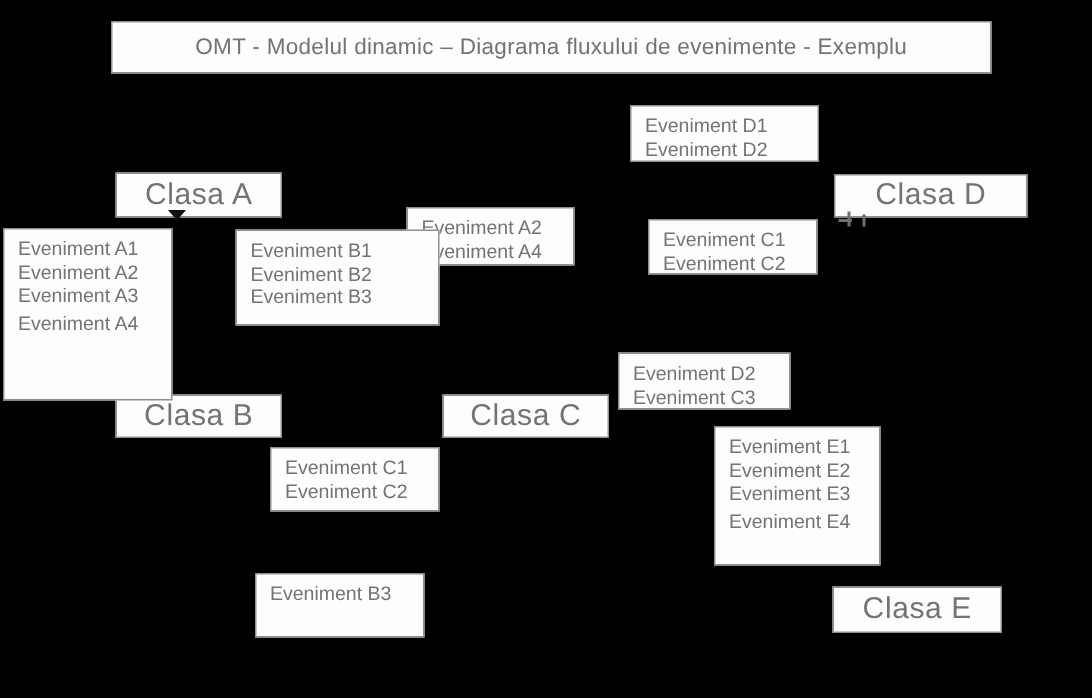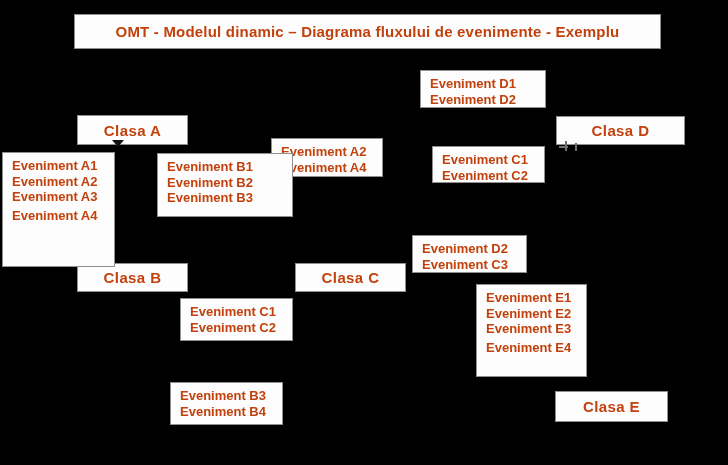--- a/index.html
+++ b/index.html
@@ -13,37 +13,37 @@
     height: 465px;
     background: #000000;
     overflow: hidden;
     font-family: "Liberation Sans", sans-serif;
   }
   .box {
     position: absolute;
     background: #fdfdfd;
     border: 1px solid #8f8f8f;
     box-sizing: border-box;
-    color: #c2410c;
-    font-weight: bold;
+    color: #737373;
+    font-weight: normal;
   }
   .title-box {
     left: 74px;
     top: 14px;
     width: 587px;
     height: 35px;
     font-size: 15px;
     letter-spacing: 0.2px;
     display: flex;
     align-items: center;
     justify-content: center;
     white-space: nowrap;
   }
   .class-box {
-    font-size: 15px;
+    font-size: 20px;
     letter-spacing: 0.4px;
     display: flex;
     align-items: center;
     justify-content: center;
     white-space: nowrap;
   }
   .event-box {
     font-size: 13px;
     line-height: 15.5px;
     padding: 5px 0 0 9px;
@@ -105,19 +105,18 @@
       <div class="line">Eveniment C2</div>
     </div>
     <div class="box event-box" style="left: 476px; top: 284px; width: 111px; height: 93px;">
       <div class="line">Eveniment E1</div>
       <div class="line">Eveniment E2</div>
       <div class="line">Eveniment E3</div>
       <div class="line">Eveniment E4</div>
     </div>
     <div class="box event-box" style="left: 170px; top: 382px; width: 113px; height: 43px;">
       <div class="line">Eveniment B3</div>
-      <div class="line">Eveniment B4</div>
     </div>
     <div class="artifact triangle-down" style="left: 112px; top: 140px; border-left: 6px solid transparent; border-right: 6px solid transparent; border-top: 7px solid rgb(17, 17, 17);"></div>
     <div class="artifact bar" style="left: 565px; top: 141px; width: 2px; height: 10px; background: rgb(111, 111, 111);"></div>
     <div class="artifact bar" style="left: 559px; top: 146px; width: 9px; height: 2px; background: rgb(111, 111, 111);"></div>
     <div class="artifact bar" style="left: 575px; top: 143px; width: 2px; height: 8px; background: rgb(111, 111, 111);"></div>
   </div>
 
 </body></html>

